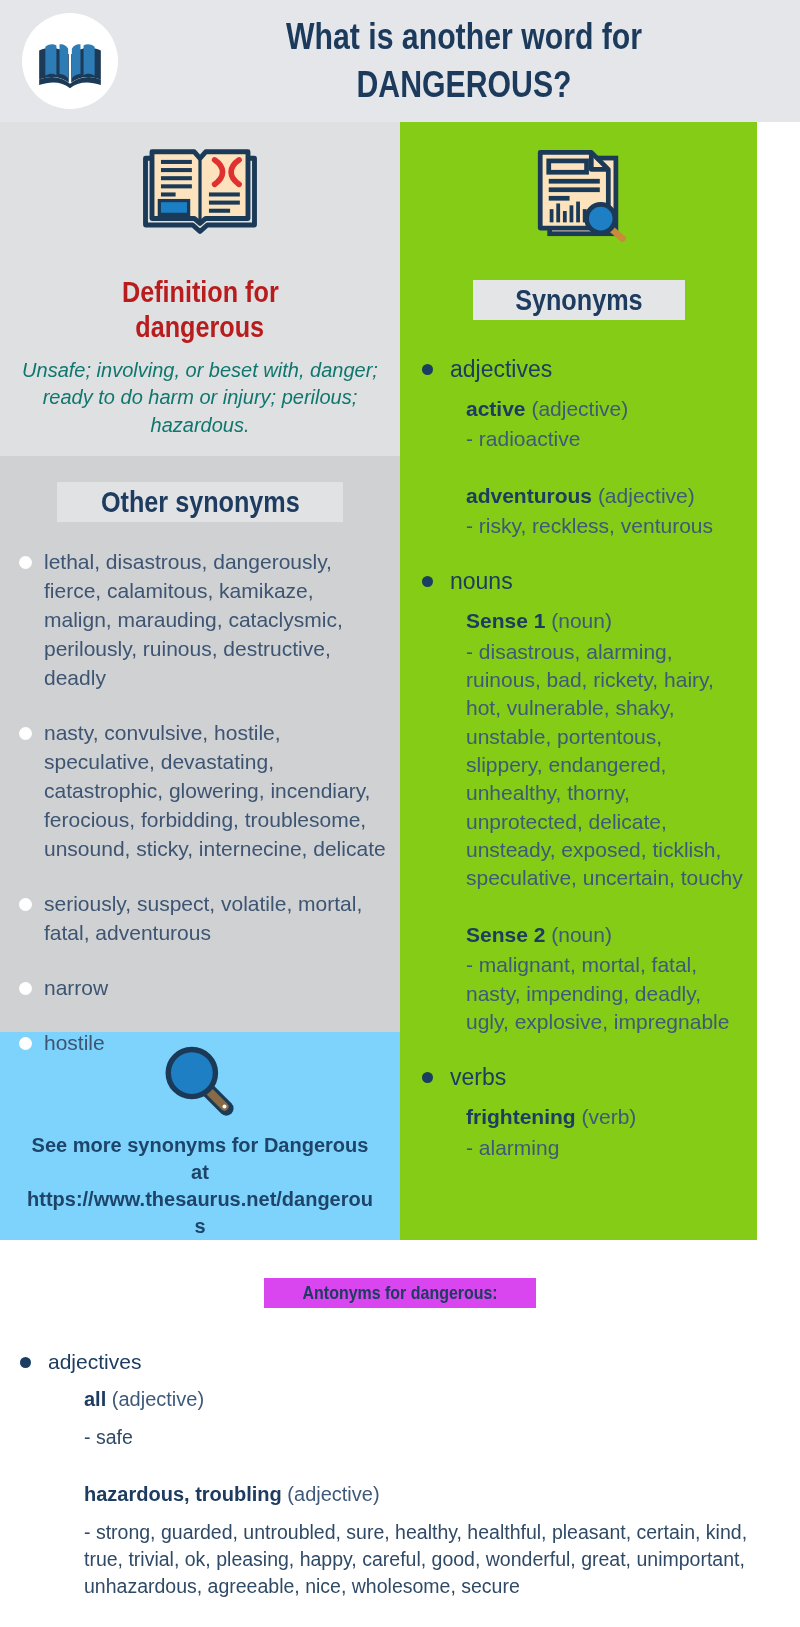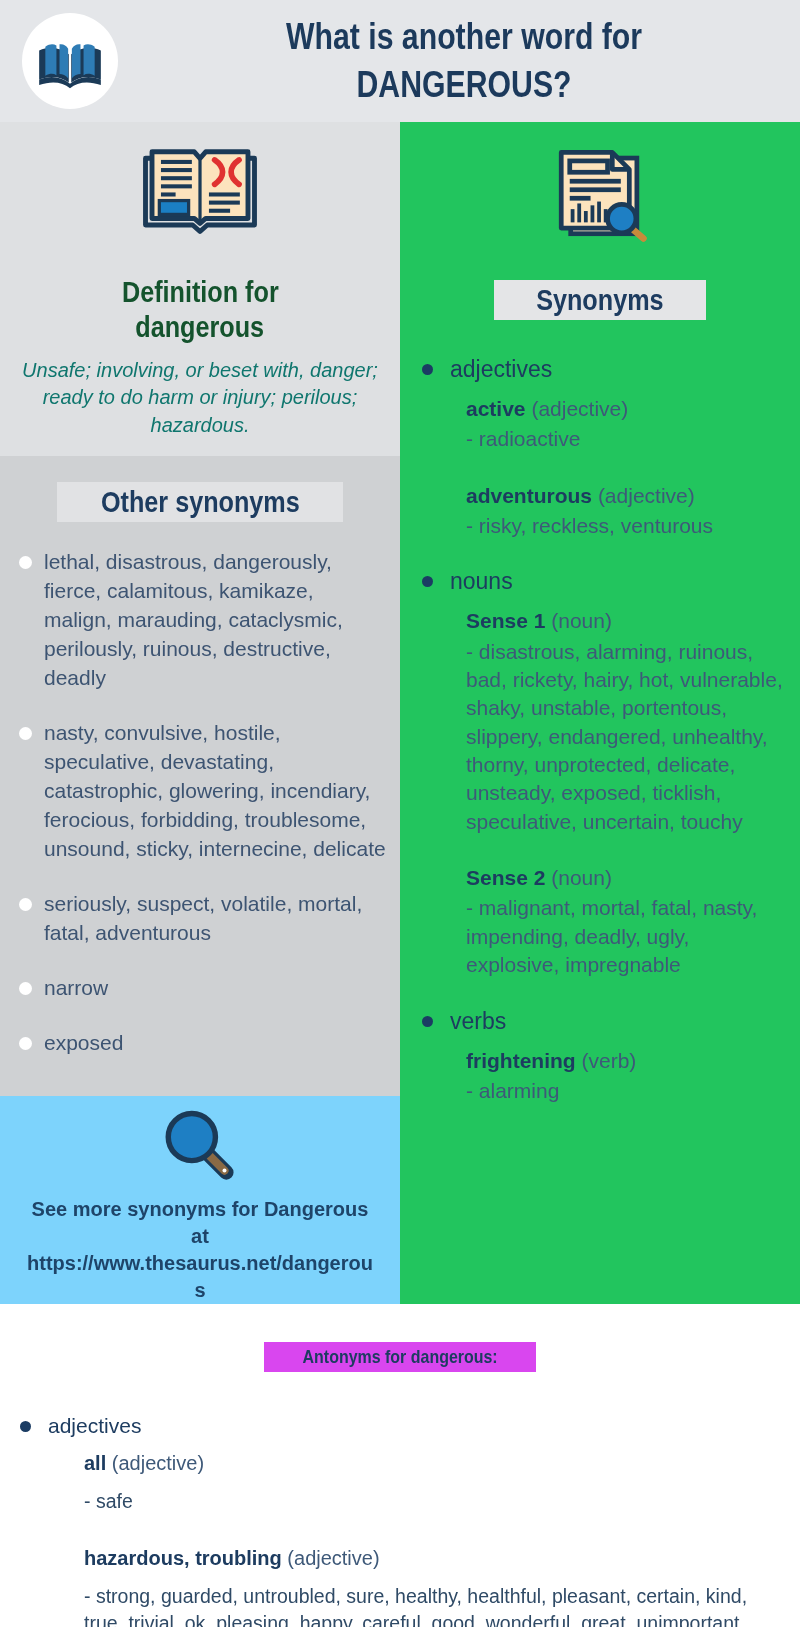--- a/index.html
+++ b/index.html
@@ -9,28 +9,28 @@
   
   .header{height:122px;background:#e4e6e9;display:flex;align-items:center;gap:36px;}
   .logo-circle{width:96px;height:96px;border-radius:50%;background:#ffffff;margin-left:22px;
     display:flex;align-items:center;justify-content:center;flex:0 0 auto;}
   .title{flex:1;text-align:center;color:#1c3a5c;font-weight:700;font-size:36px;line-height:1.32;
     padding-right:26px;}
 
   
   .columns{display:flex;min-height:1028px;}
   .col-left{width:400px;display:flex;flex-direction:column;}
-  .col-right{width:400px;background:#22c55e;}
+  .col-right{width:357px;background:#84cc16;}
 
   .sec-def{height:334px;background:#dee0e2;box-sizing:border-box;padding-top:18px;text-align:center;}
   .def-icon{display:block;margin:0 auto;}
-  .def-heading{margin-top:34px;color:#14532d;font-weight:700;font-size:30px;line-height:1.18;}
+  .def-heading{margin-top:34px;color:#b91c1c;font-weight:700;font-size:30px;line-height:1.18;}
   .def-text{margin:12px 14px 0;font-size:20px;line-height:1.37;color:#0f766e;font-style:italic;}
 
-  .sec-other{height:640px;background:#cfd1d3;box-sizing:border-box;padding-top:26px;}
+  .sec-other{height:576px;background:#cfd1d3;box-sizing:border-box;padding-top:26px;}
   .band-other{width:286px;margin:0 auto;background:#e1e2e4;text-align:center;
     color:#1d3c60;font-weight:700;font-size:30px;padding:3px 0;}
   .syn-list{list-style:none;margin:26px 0 0;padding:0 14px 0 0;}
   .syn-list li{position:relative;padding-left:44px;margin-bottom:26px;
     font-size:21px;line-height:1.38;color:#3d5472;}
   .syn-list li::before{content:"";position:absolute;left:19px;top:8px;width:13px;height:13px;
     border-radius:50%;background:#ffffff;}
 
   .sec-more{flex:1;background:#7dd3fc;box-sizing:border-box;padding-top:12px;text-align:center;}
   .more-icon{display:block;margin:0 auto;}
@@ -122,21 +122,21 @@
 
       <div class="sec-other">
         <div class="band-other">
           <span class="cond">Other synonyms</span>
         </div>
         <ul class="syn-list">
           <li>lethal, disastrous, dangerously, fierce, calamitous, kamikaze, malign, marauding, cataclysmic, perilously, ruinous, destructive, deadly</li>
           <li>nasty, convulsive, hostile, speculative, devastating, catastrophic, glowering, incendiary, ferocious, forbidding, troublesome, unsound, sticky, internecine, delicate</li>
           <li>seriously, suspect, volatile, mortal, fatal, adventurous</li>
           <li>narrow</li>
-          <li>exposed</li>
+          <li>hostile</li>
         </ul>
       </div>
 
       <div class="sec-more">
         <svg class="more-icon" width="82" height="78" viewBox="0 0 90 86">
           <line x1="55" y1="52" x2="74" y2="71" stroke="#1b3a57" stroke-width="16" stroke-linecap="round"></line>
           <line x1="56" y1="53" x2="72" y2="69" stroke="#8a6a45" stroke-width="9" stroke-linecap="round"></line>
           <circle cx="36" cy="32" r="26" fill="#1e7fc4" stroke="#1b3a57" stroke-width="6"></circle>
           <circle cx="72" cy="69" r="2.2" fill="#ffffff"></circle>
         </svg>

